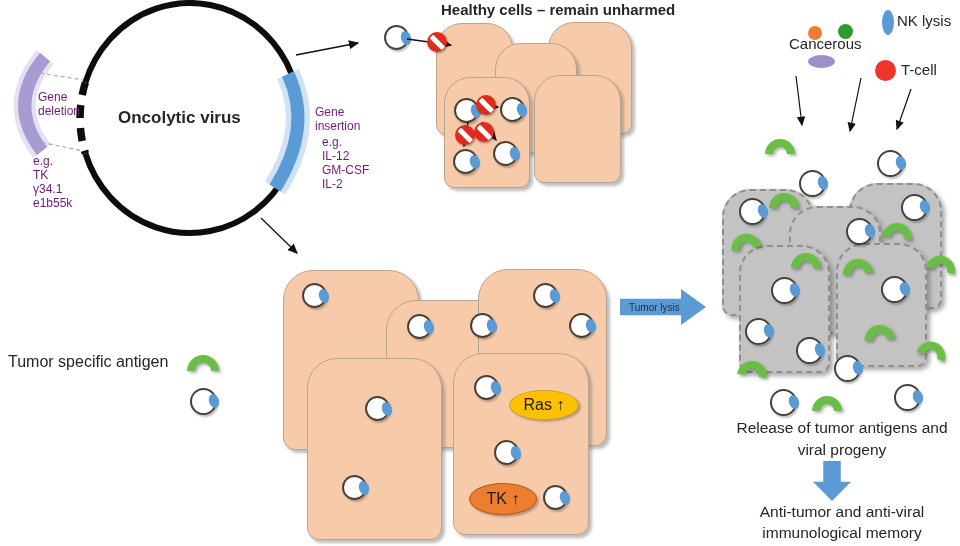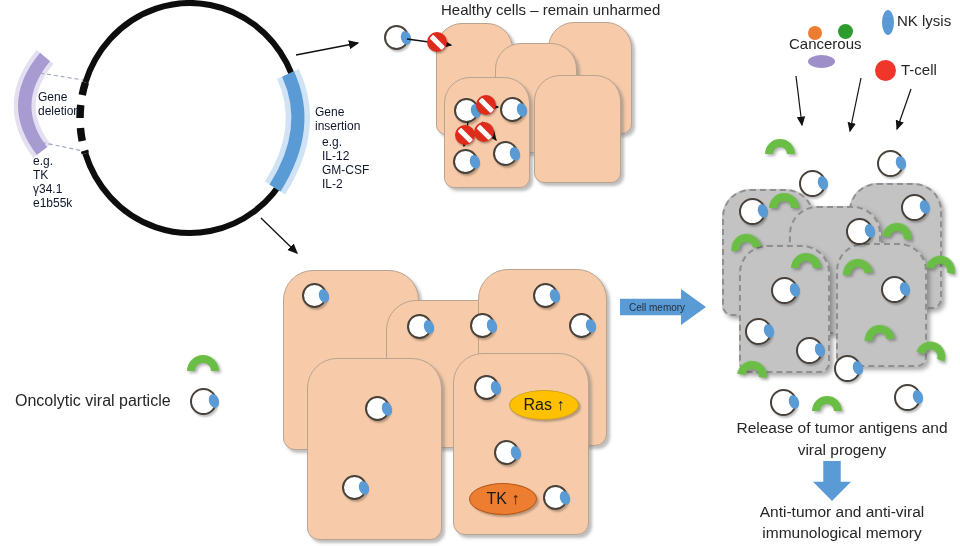--- a/index.html
+++ b/index.html
@@ -40,22 +40,22 @@
   .oval.tk{background:#ED7D31;border:1.5px solid #B55A1A;}
   
   .lysis-arrow{position:absolute;left:620px;top:289px;width:86px;height:36px;background:#5B9BD5;z-index:3;
         clip-path:polygon(0 27%,71% 27%,71% 0,100% 50%,71% 100%,71% 73%,0 73%);
         display:flex;align-items:center;}
   .lysis-arrow span{font-size:10px;color:#203040;margin-left:9px;}
   .down-arrow{position:absolute;left:813px;top:461px;width:38px;height:40px;background:#5B9BD5;z-index:3;
         clip-path:polygon(27% 0,73% 0,73% 52%,100% 52%,50% 100%,0 52%,27% 52%);}
   
   .t{position:absolute;z-index:7;}
-  .title{font-weight:normal;}
-  .small{font-size:12px;line-height:1.18;color:#0f172a;}
+  .title{font-weight:bold;}
+  .small{font-size:12px;line-height:1.18;color:#701a75;}
   .z2{z-index:2;} .z3{z-index:3;}
 </style>
 </head>
 <body>
 
 <div class="stage">
 
   <svg class="layer" width="960" height="546" style="z-index:1">
     <path d="M 85.4 82.5 A 110 115 0 1 1 85.4 153.5" fill="none" stroke="#0d0d0d" stroke-width="6"></path>
     <path d="M 85.4 82.5 A 110 115 0 0 0 85.4 153.5" fill="none" stroke="#0d0d0d" stroke-width="7.5" stroke-dasharray="13 10"></path>
@@ -158,41 +158,42 @@
 
   <div class="dot" style="left:808px;top:26px;width:14px;height:14px;background:#ED7D31;z-index:4"></div>
   <div class="dot" style="left:838px;top:24px;width:15px;height:15px;background:#2E9B2E;z-index:4"></div>
   <div class="dot" style="left:808px;top:55px;width:27px;height:13px;background:#9E8FC9;z-index:4"></div>
   <div class="dot" style="left:882px;top:10px;width:12px;height:25px;background:#5B9BD5;z-index:4"></div>
   <div class="dot" style="left:875px;top:60px;width:21px;height:21px;background:#F0352B;z-index:4"></div>
   <div class="t" style="left:789px;top:35px;font-size:15px">Cancerous</div>
   <div class="t" style="left:897px;top:12px;font-size:15px">NK lysis</div>
   <div class="t" style="left:901px;top:61px;font-size:15px">T-cell</div>
 
+  <div class="t" style="left:8px;top:353px;font-size:16px">Tumor specific antigen</div>
   <div class="arc lg" style="left:187px;top:355px"></div>
-  <div class="t" style="left:15px;top:392px;font-size:16px">Oncolytic viral particle</div>
   <div class="particle lg" style="left:190px;top:388px"></div>
 
+  <div class="t title" style="left:118px;top:108px;font-size:17px">Oncolytic virus</div>
   <div class="t small ml" style="left:38px;top:90px">Gene
 deletion</div>
   <div class="t small ml" style="left:33px;top:154px">e.g.
 TK
 γ34.1
 e1b55k</div>
   <div class="t small ml" style="left:315px;top:105px">Gene
 insertion</div>
   <div class="t small ml" style="left:322px;top:135px">e.g.
 IL-12
 GM-CSF
 IL-2</div>
 
   <div class="t title" style="left:441px;top:1px;font-size:15px">Healthy cells – remain unharmed</div>
 
   <div class="lysis-arrow">
-    <span>Cell memory</span>
+    <span>Tumor lysis</span>
   </div>
   <div class="t ml" style="left:717px;top:417px;width:250px;text-align:center;font-size:15.5px;line-height:1.4">Release of tumor antigens and
 viral progeny</div>
   <div class="down-arrow"></div>
   <div class="t ml" style="left:717px;top:502px;width:250px;text-align:center;font-size:15.5px;line-height:1.35">Anti-tumor and anti-viral
 immunological memory</div>
 
 </div>
 
 </body></html>

